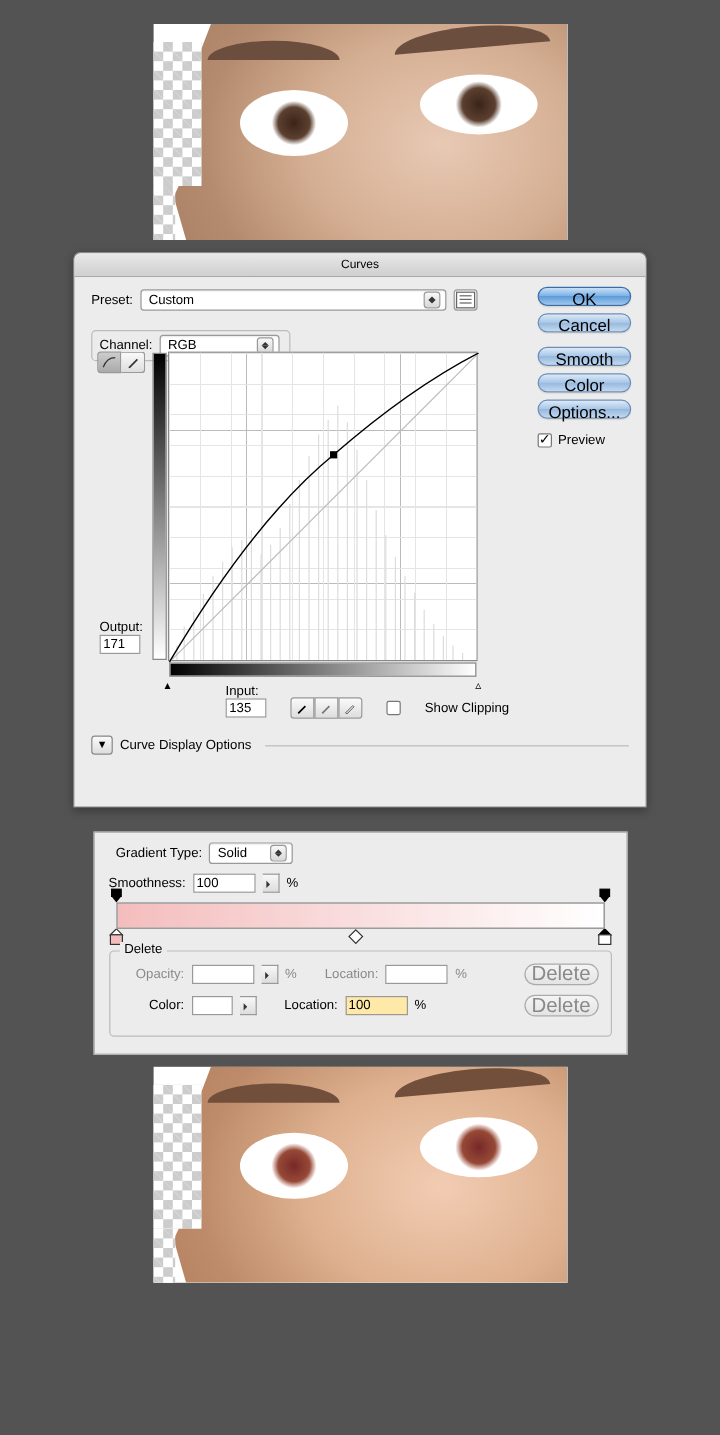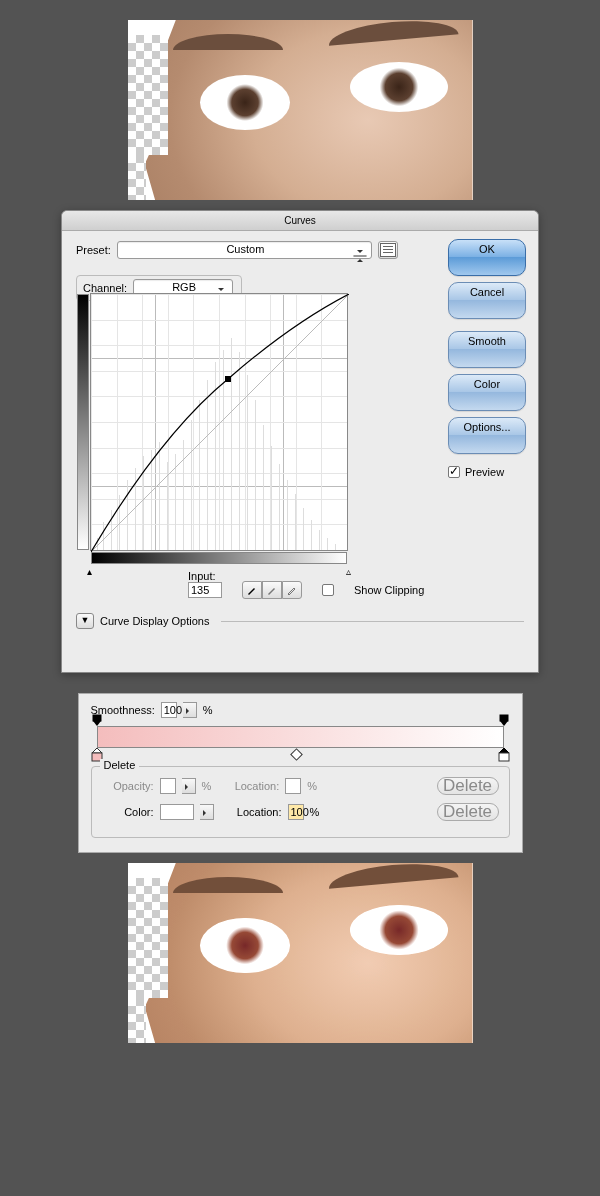--- a/index.html
+++ b/index.html
@@ -69,21 +69,20 @@
 .dropdown {
   display: inline-flex;
   align-items: center;
   background: #fff;
   border: 1px solid #999;
   border-radius: 3px;
   padding: 1px 4px 1px 6px;
   box-shadow: inset 0 1px 1px rgba(0,0,0,.08);
   font-size: 11px;
   height: 18px;
-  flex-direction: column;
 }
 .dd-preset { width: 255px; }
 .dd-channel { width: 100px; }
 .dd-arrows {
   margin-left: auto;
   width: 14px; height: 14px;
   background: linear-gradient(#f8f8f8,#d8d8d8);
   border: 1px solid #999;
   border-radius: 3px;
   position: relative;
@@ -159,35 +158,35 @@
 .eyedroppers .icon-btn:first-child { border-radius:3px 0 0 3px; }
 .eyedroppers .icon-btn:last-child { border-radius:0 3px 3px 0; }
 .chk { width:12px; height:12px; border:1px solid #777; background:#fff; display:inline-block; vertical-align:middle; border-radius:2px; position:relative; }
 .chk.checked::after { content:'✓'; position:absolute; left:0; top:-3px; font-size:12px; color:#000; }
 
 .disclosure { display:flex; align-items:center; gap:6px; margin-top:14px; }
 .tri-btn { width:18px; height:16px; border:1px solid #888; background:linear-gradient(#fafafa,#ddd); border-radius:3px; text-align:center; line-height:13px; font-size:9px; }
 
 .btn-col { position:absolute; right:12px; top:28px; width:78px; display:flex; flex-direction:column; gap:6px; }
 .aqua-btn {
-  height:37px; border:1px solid #6b8db5; border-radius:10px;
+  height:16px; border:1px solid #6b8db5; border-radius:10px;
   background: linear-gradient(#dceaf8,#a8c6e6 49%,#95b8de 50%,#c4d9ef);
-  text-align:center; line-height:18px; font-size:11px;
+  text-align:center; line-height:18px; font-size:14px;
   box-shadow: 0 1px 1px rgba(0,0,0,.1);
 }
 .aqua-btn.default { border-color:#3a6ea8; background: linear-gradient(#c8e0f8,#7ab0e4 49%,#5d9cd8 50%,#a0c8ee); }
 .preview-row { display:flex; align-items:center; gap:5px; margin-top:6px; }
 
 .channel-panel { display: inline-flex; align-items:center; gap:6px; border:1px solid #bbb; border-radius:4px; padding:3px 8px 3px 3px; background:#ececec; }
 .channel-panel > .lbl { font-size:11px; padding-left:3px; }
 
 
 .grad-dialog { width: 445px; background:#ececec; border:1px solid #aaa; margin: 20px auto 0; padding: 8px 12px 14px; }
 .ge-row { display:flex; align-items:center; gap:6px; margin-bottom:8px; }
-.numbox { width:16px; height:16px; border:1px solid #999; background:#fff; font-size:11px; padding:0 2px; display:inline-block; line-height:14px; }
+.numbox { width:52px; height:16px; border:1px solid #999; background:#fff; font-size:11px; padding:0 2px; display:inline-block; line-height:14px; }
 .stepper { width:14px; height:16px; border:1px solid #999; border-left:none; background:linear-gradient(#f8f8f8,#ddd); display:inline-block; position:relative; }
 .stepper::after { content:''; position:absolute; left:3px; top:5px; border:3px solid transparent; border-left-color:#333; }
 
 .grad-bar-wrap { position:relative; margin: 4px 6px 18px; }
 .opacity-stop { position:absolute; top:-12px; width:10px; height:10px; }
 .opacity-stop svg { display:block; }
 .grad-bar { height:22px; border:1px solid #888; background: linear-gradient(90deg, #f4bdbd 0%, #fff 100%); }
 .color-stop { position:absolute; bottom:-14px; width:12px; height:14px; }
 .color-stop svg { display:block; }
 .midpt { position:absolute; bottom:-10px; width:8px; height:8px; }
@@ -234,20 +233,38 @@
 
     <div class="channel-panel" style="position:absolute; left:14px; top:44px;">
       <span class="lbl">Channel:</span>
       <div class="dropdown dd-channel">
         <span>RGB</span>
         <span class="dd-arrows"></span>
       </div>
     </div>
 
     <div class="graph-wrap" style="margin-top:34px;">
+      <div class="left-col">
+        <div class="tool-btns">
+          <div class="icon-btn">
+              <svg width="12" height="10">
+                <path d="M1 9 Q4 1 11 1" stroke="#333" fill="none"></path>
+              </svg>
+            </div>
+          <div class="icon-btn">
+              <svg width="10" height="10">
+                <path d="M1 9 L8 2 L9 3 L2 10Z" fill="#333"></path>
+              </svg>
+            </div>
+        </div>
+        <div class="output-box">
+          <div class="label">Output:</div>
+          <span class="numfield">171</span>
+        </div>
+      </div>
       <div style="width:14px;"></div>
       <div class="graph">
         <div class="grad-v"></div>
         <div class="grad-h"></div>
         <div class="grid"></div>
         <div class="histogram">
 
           <div class="histo-rect" style="left:6px;height:12px"></div>
             <div class="histo-rect" style="left:12px;height:28px"></div>
             <div class="histo-rect" style="left:20px;height:40px"></div>
@@ -331,20 +348,27 @@
     <div class="aqua-btn">Options...</div>
     <div class="preview-row">
       <span class="chk checked"></span>
       <span class="label">Preview</span>
     </div>
   </div>
 </div>
 
 <div class="grad-dialog">
   <div class="ge-row">
+    <span class="label" style="margin-left:6px;">Gradient Type:</span>
+    <div class="dropdown" style="width:70px;">
+      <span>Solid</span>
+      <span class="dd-arrows"></span>
+    </div>
+  </div>
+  <div class="ge-row">
     <span class="label">Smoothness:</span>
     <span class="numbox">100</span>
       <span class="stepper"></span>
     <span class="label">%</span>
   </div>
 
   <div class="grad-bar-wrap">
     <div class="opacity-stop" style="left:-5px;">
         <svg width="10" height="12">
           <rect x="1" y="1" width="8" height="6" fill="#000" stroke="#000"></rect>

